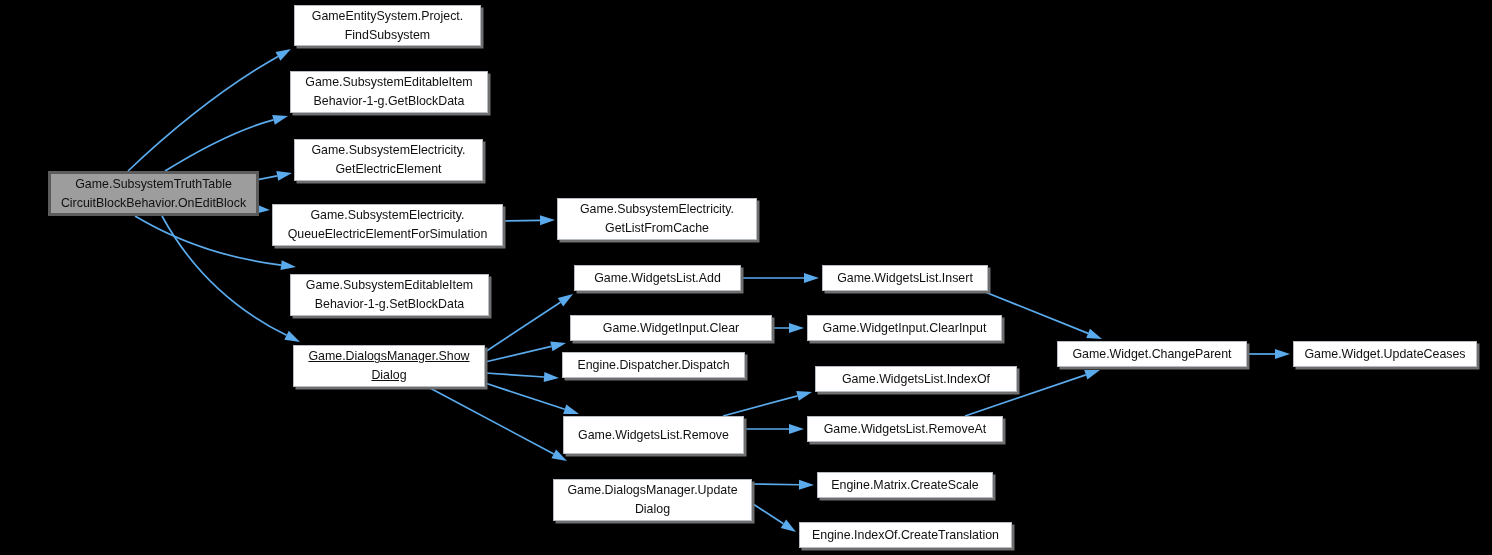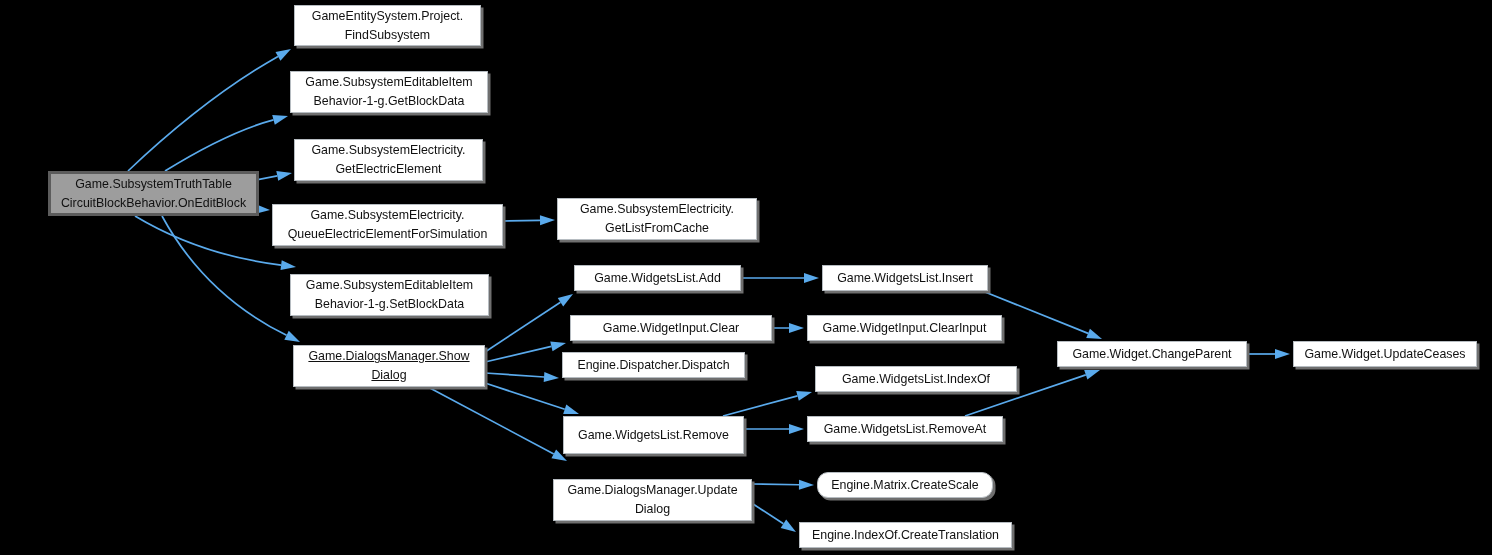--- a/index.html
+++ b/index.html
@@ -160,18 +160,18 @@
       <div class="node" style="left: 574px; top: 265px; width: 167px; height: 26px;">Game.WidgetsList.Add</div>
       <div class="node" style="left: 570px; top: 315px; width: 202px; height: 26px;">Game.WidgetInput.Clear</div>
       <div class="node" style="left: 562px; top: 352px; width: 183px; height: 26px;">Engine.Dispatcher.Dispatch</div>
       <div class="node" style="left: 563px; top: 416px; width: 181px; height: 38px;">Game.WidgetsList.Remove</div>
       <div class="node" style="left: 553px; top: 467px; width: 199px; height: 42px; margin-top: 12px;">Game.DialogsManager.Update
 Dialog</div>
       <div class="node" style="left: 822px; top: 265px; width: 166px; height: 26px;">Game.WidgetsList.Insert</div>
       <div class="node" style="left: 807px; top: 315px; width: 195px; height: 26px;">Game.WidgetInput.ClearInput</div>
       <div class="node" style="left: 815px; top: 366px; width: 202px; height: 26px;">Game.WidgetsList.IndexOf</div>
       <div class="node" style="left: 807px; top: 416px; width: 196px; height: 26px; text-align: center;">Game.WidgetsList.RemoveAt</div>
-      <div class="node" style="left: 817px; top: 472px; width: 176px; height: 26px; border-radius: 11px;">Engine.Matrix.CreateScale</div>
+      <div class="node" style="left: 817px; top: 472px; width: 176px; height: 26px;">Engine.Matrix.CreateScale</div>
       <div class="node" style="left: 799px; top: 522px; width: 213px; height: 26px;">Engine.IndexOf.CreateTranslation</div>
       <div class="node" style="left: 1057px; top: 341px; width: 190px; height: 26px;">Game.Widget.ChangeParent</div>
       <div class="node" style="left: 1293px; top: 341px; width: 184px; height: 26px;">Game.Widget.UpdateCeases</div>
     </div>
 </div>
 
 </body></html>

